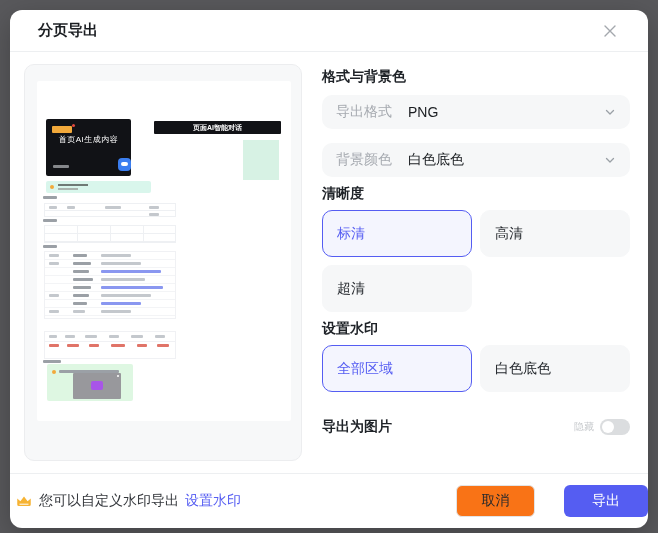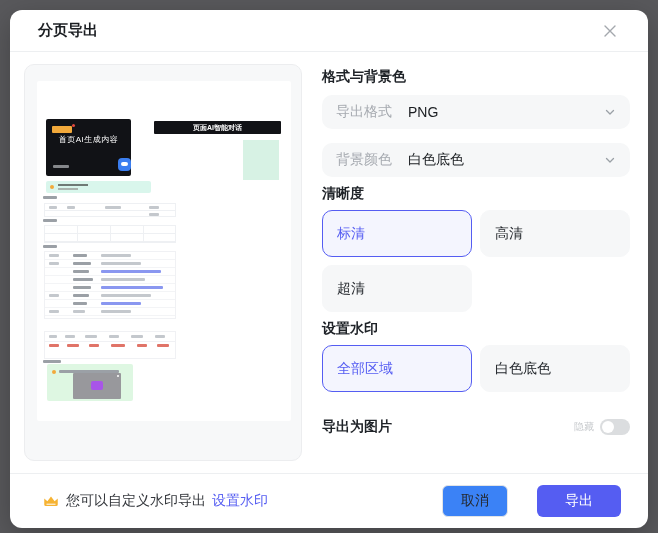--- a/index.html
+++ b/index.html
@@ -70,27 +70,27 @@
   .opt-grid{margin-top:8px;display:grid;grid-template-columns:1fr 1fr;gap:8px}
   .opt{height:47px;border-radius:10px;background:var(--field_bg);border:1px solid var(--field_bg);display:flex;align-items:center;padding:0 14px;font-size:14px;color:#1f2328;cursor:pointer}
   .opt.selected{background:var(--accent_bg);border-color:var(--accent);color:var(--accent)}
   .container-row{margin-top:26px;display:flex;align-items:center}
   .toggle-wrap{margin-left:auto;display:flex;align-items:center;gap:6px}
   .toggle-label{font-size:10px;color:#c7cacd}
   .switch{width:30px;height:16px;border-radius:8px;background:#dbdddf;position:relative;cursor:pointer}
   .knob{position:absolute;left:2px;top:2px;width:12px;height:12px;border-radius:50%;background:#fff}
 
   
-  .dlg-footer{position:absolute;left:0;bottom:0;width:100%;height:55px;border-top:1px solid #edeff1;display:flex;align-items:center;padding:0 27px}
+  .dlg-footer{position:absolute;left:0;bottom:0;width:100%;height:55px;border-top:1px solid #edeff1;display:flex;align-items:center;padding:0 0}
   .wm-group{display:flex;align-items:center;gap:6px;margin-left:5px}
   .wm-text{font-size:14px;color:#33363b}
   .wm-link{font-size:14px;color:var(--accent);text-decoration:none;cursor:pointer}
   .spacer{flex:1}
   button{font-family:inherit;font-size:14px;cursor:pointer}
-  .btn-cancel{width:66px;height:32px;border-radius:6px;border:1px solid #e2e4e6;background:#3b82f6;color:#25282c}
+  .btn-cancel{width:79px;height:32px;border-radius:6px;border:1px solid #e2e4e6;background:#f97316;color:#25282c}
   .btn-export{width:84px;height:32px;border-radius:6px;border:none;background:var(--accent);color:#fff;margin-left:29px}
 </style>
 </head>
 <body>
 
 <div class="dialog">
 
   <div class="dlg-header">
     <div class="dlg-title">分页导出</div>
     <div class="close">

